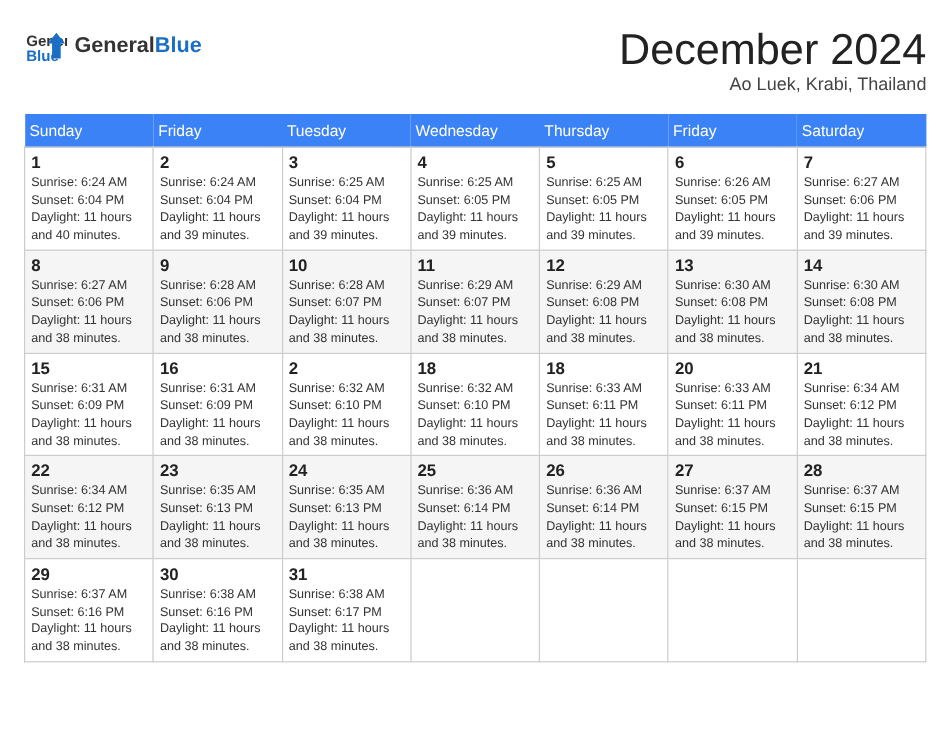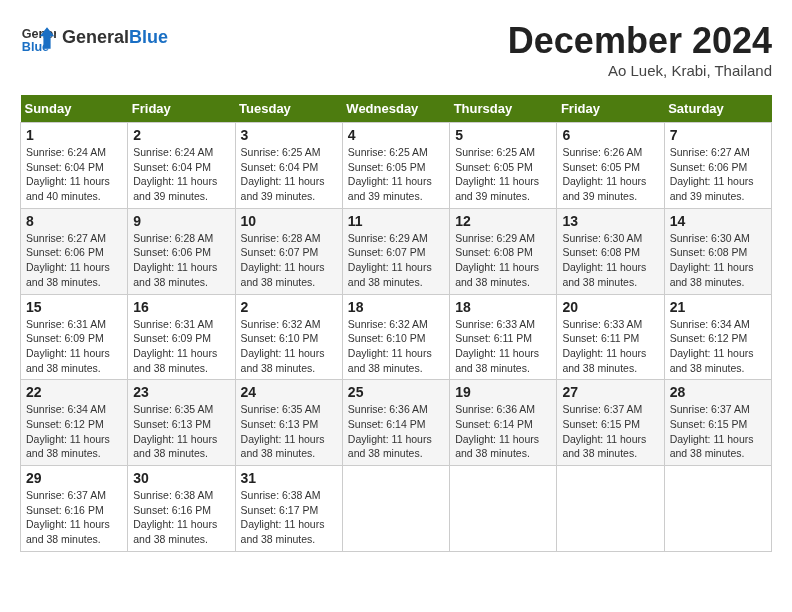--- a/index.html
+++ b/index.html
@@ -23,39 +23,39 @@
     }
     .logo-icon {
       width: 36px;
       height: 36px;
     }
     .title-block {
       text-align: right;
     }
     .month-title {
       font-size: 36px;
-      font-weight: bold;
+      font-weight: normal;
       color: #222;
     }
     .location {
       font-size: 15px;
       color: #444;
     }
     table {
       width: 100%;
       border-collapse: collapse;
       font-size: 11px;
     }
     th {
-      background: #4d7c0f;
+      background: #3b82f6;
       color: #fff;
       padding: 6px 4px;
       text-align: left;
       font-size: 13px;
-      font-weight: bold;
+      font-weight: normal;
     }
     td {
       border: 1px solid #ccc;
       vertical-align: top;
       padding: 4px 5px;
       width: 14.28%;
       min-height: 80px;
       height: 80px;
     }
     tr:nth-child(even) td {
@@ -291,21 +291,21 @@
 and 38 minutes.</div>
         </td>
         <td>
           <span class="day-num">25</span>
           <div class="day-info" style="white-space: pre-line;">Sunrise: 6:36 AM
 Sunset: 6:14 PM
 Daylight: 11 hours
 and 38 minutes.</div>
         </td>
         <td>
-          <span class="day-num">19</span>
+          <span class="day-num">26</span>
           <div class="day-info" style="white-space: pre-line;">Sunrise: 6:36 AM
 Sunset: 6:14 PM
 Daylight: 11 hours
 and 38 minutes.</div>
         </td>
         <td>
           <span class="day-num">27</span>
           <div class="day-info" style="white-space: pre-line;">Sunrise: 6:37 AM
 Sunset: 6:15 PM
 Daylight: 11 hours

